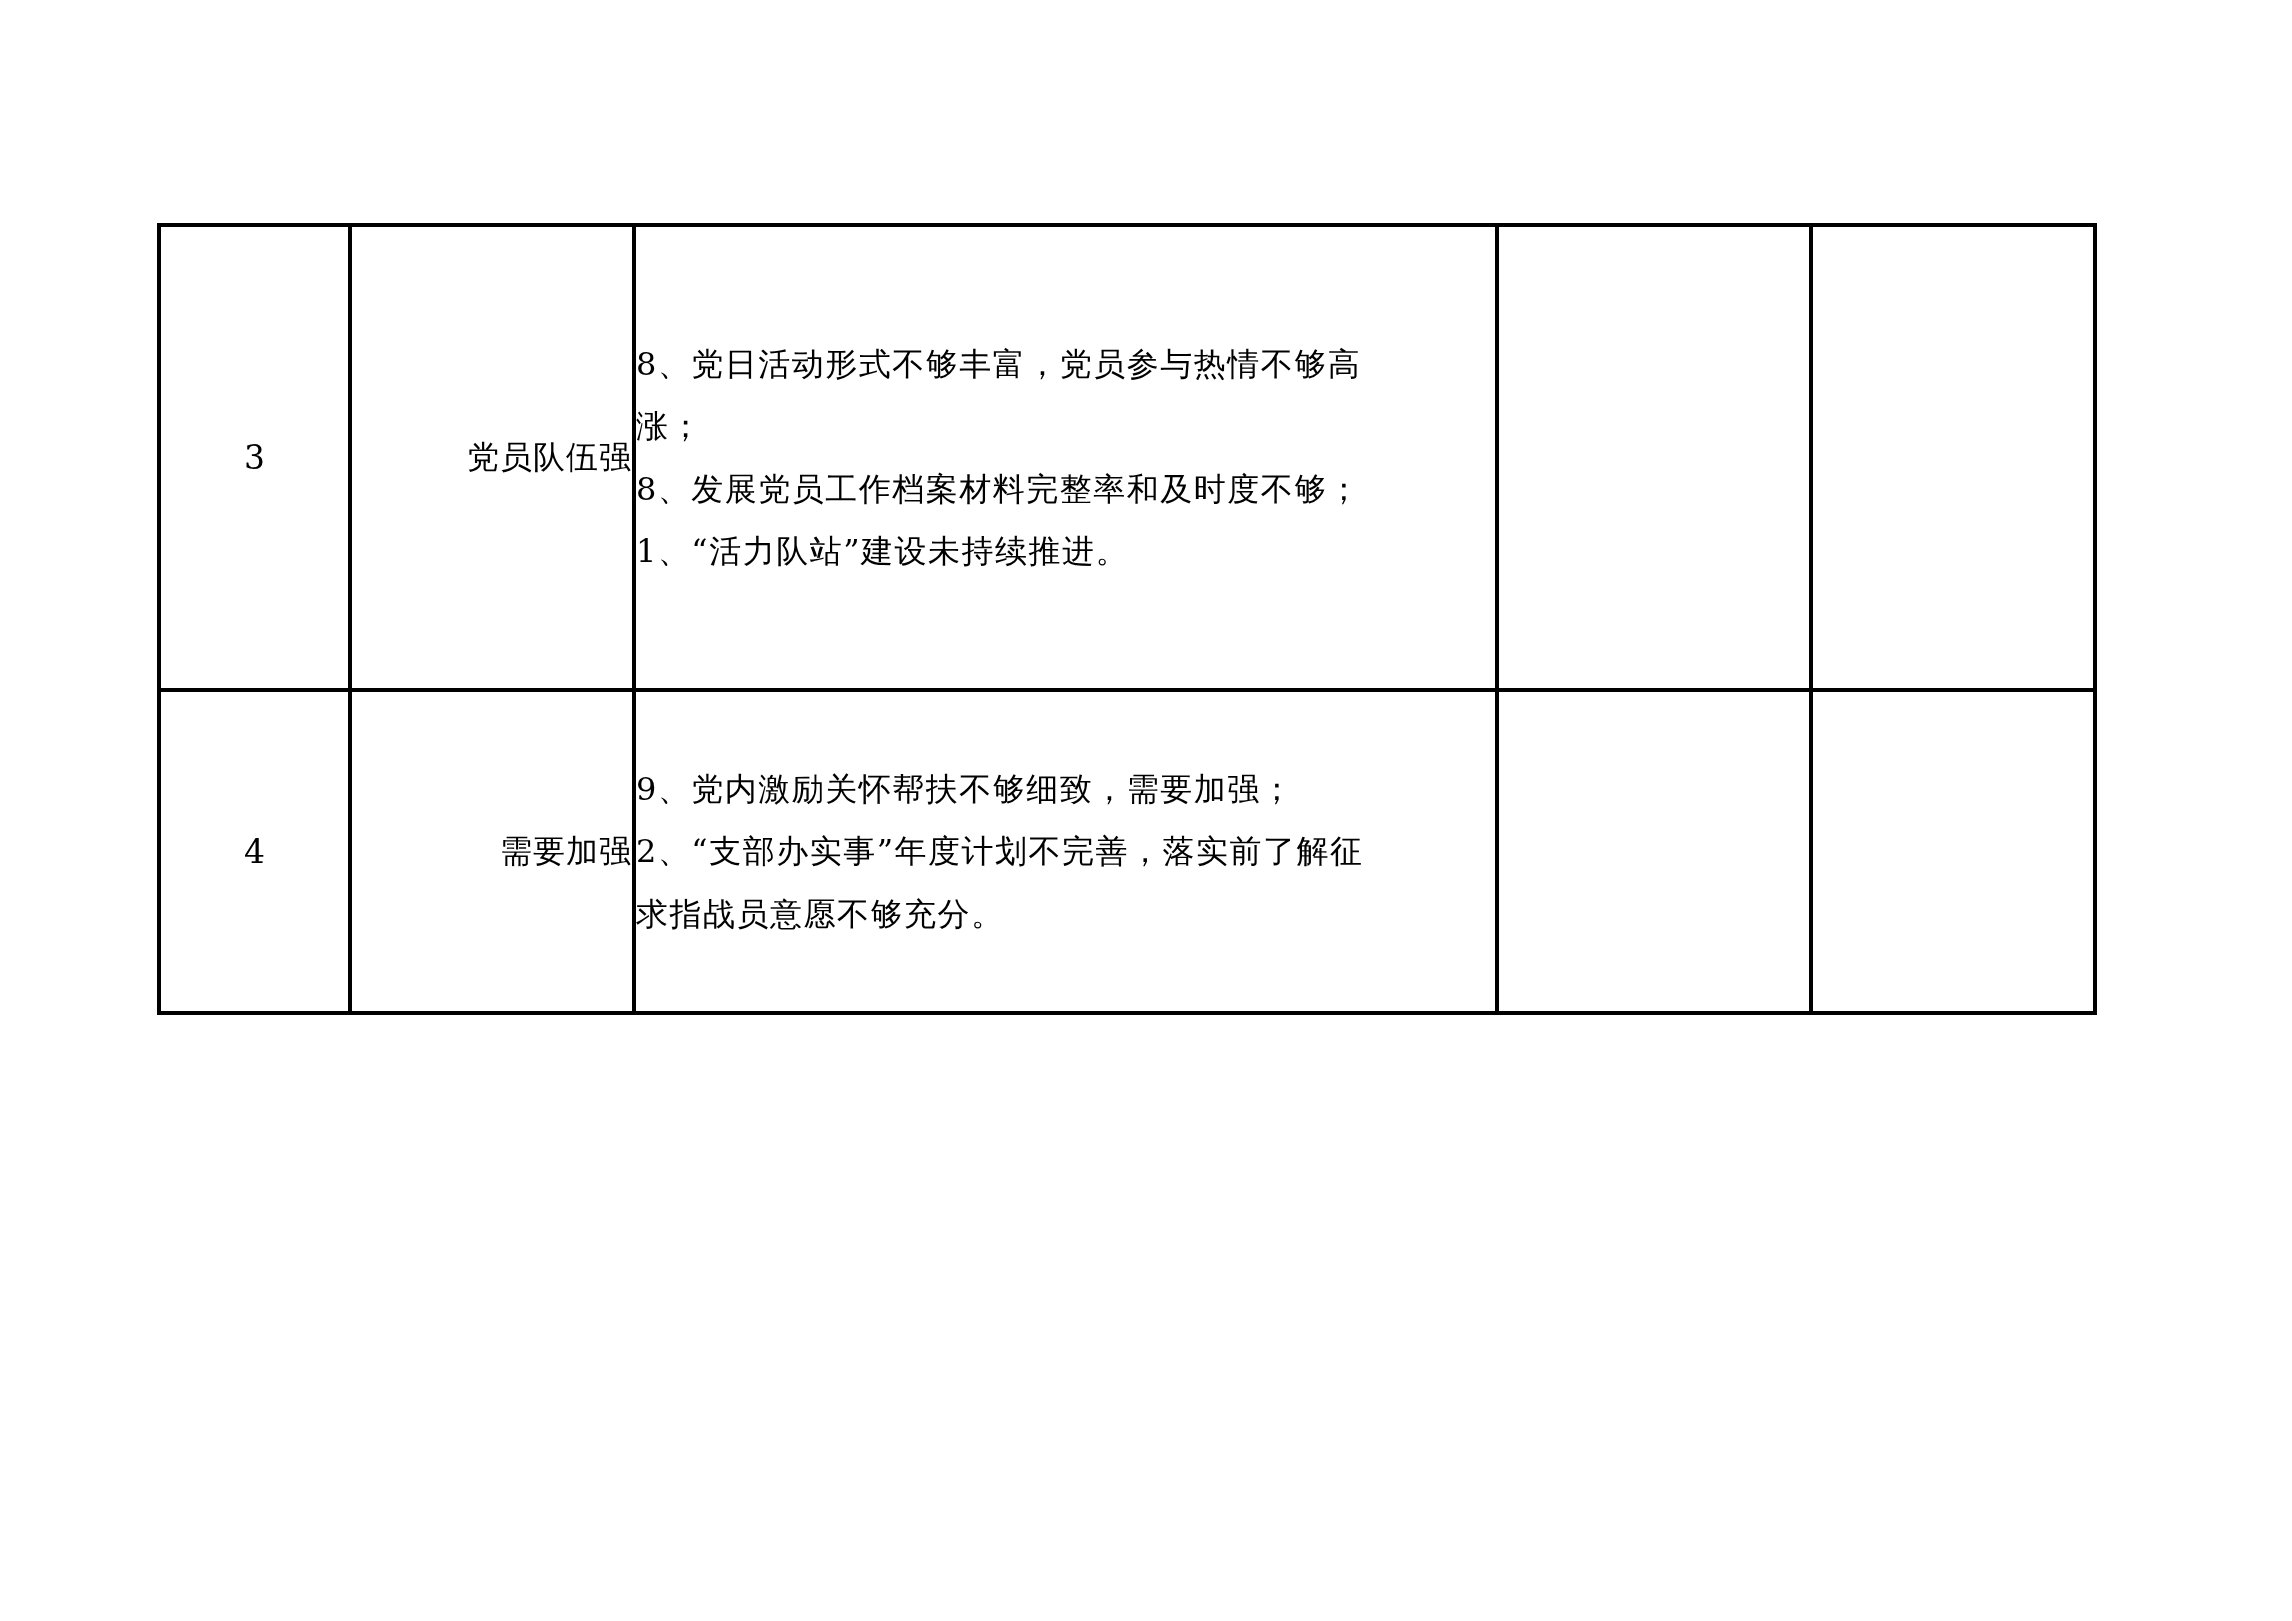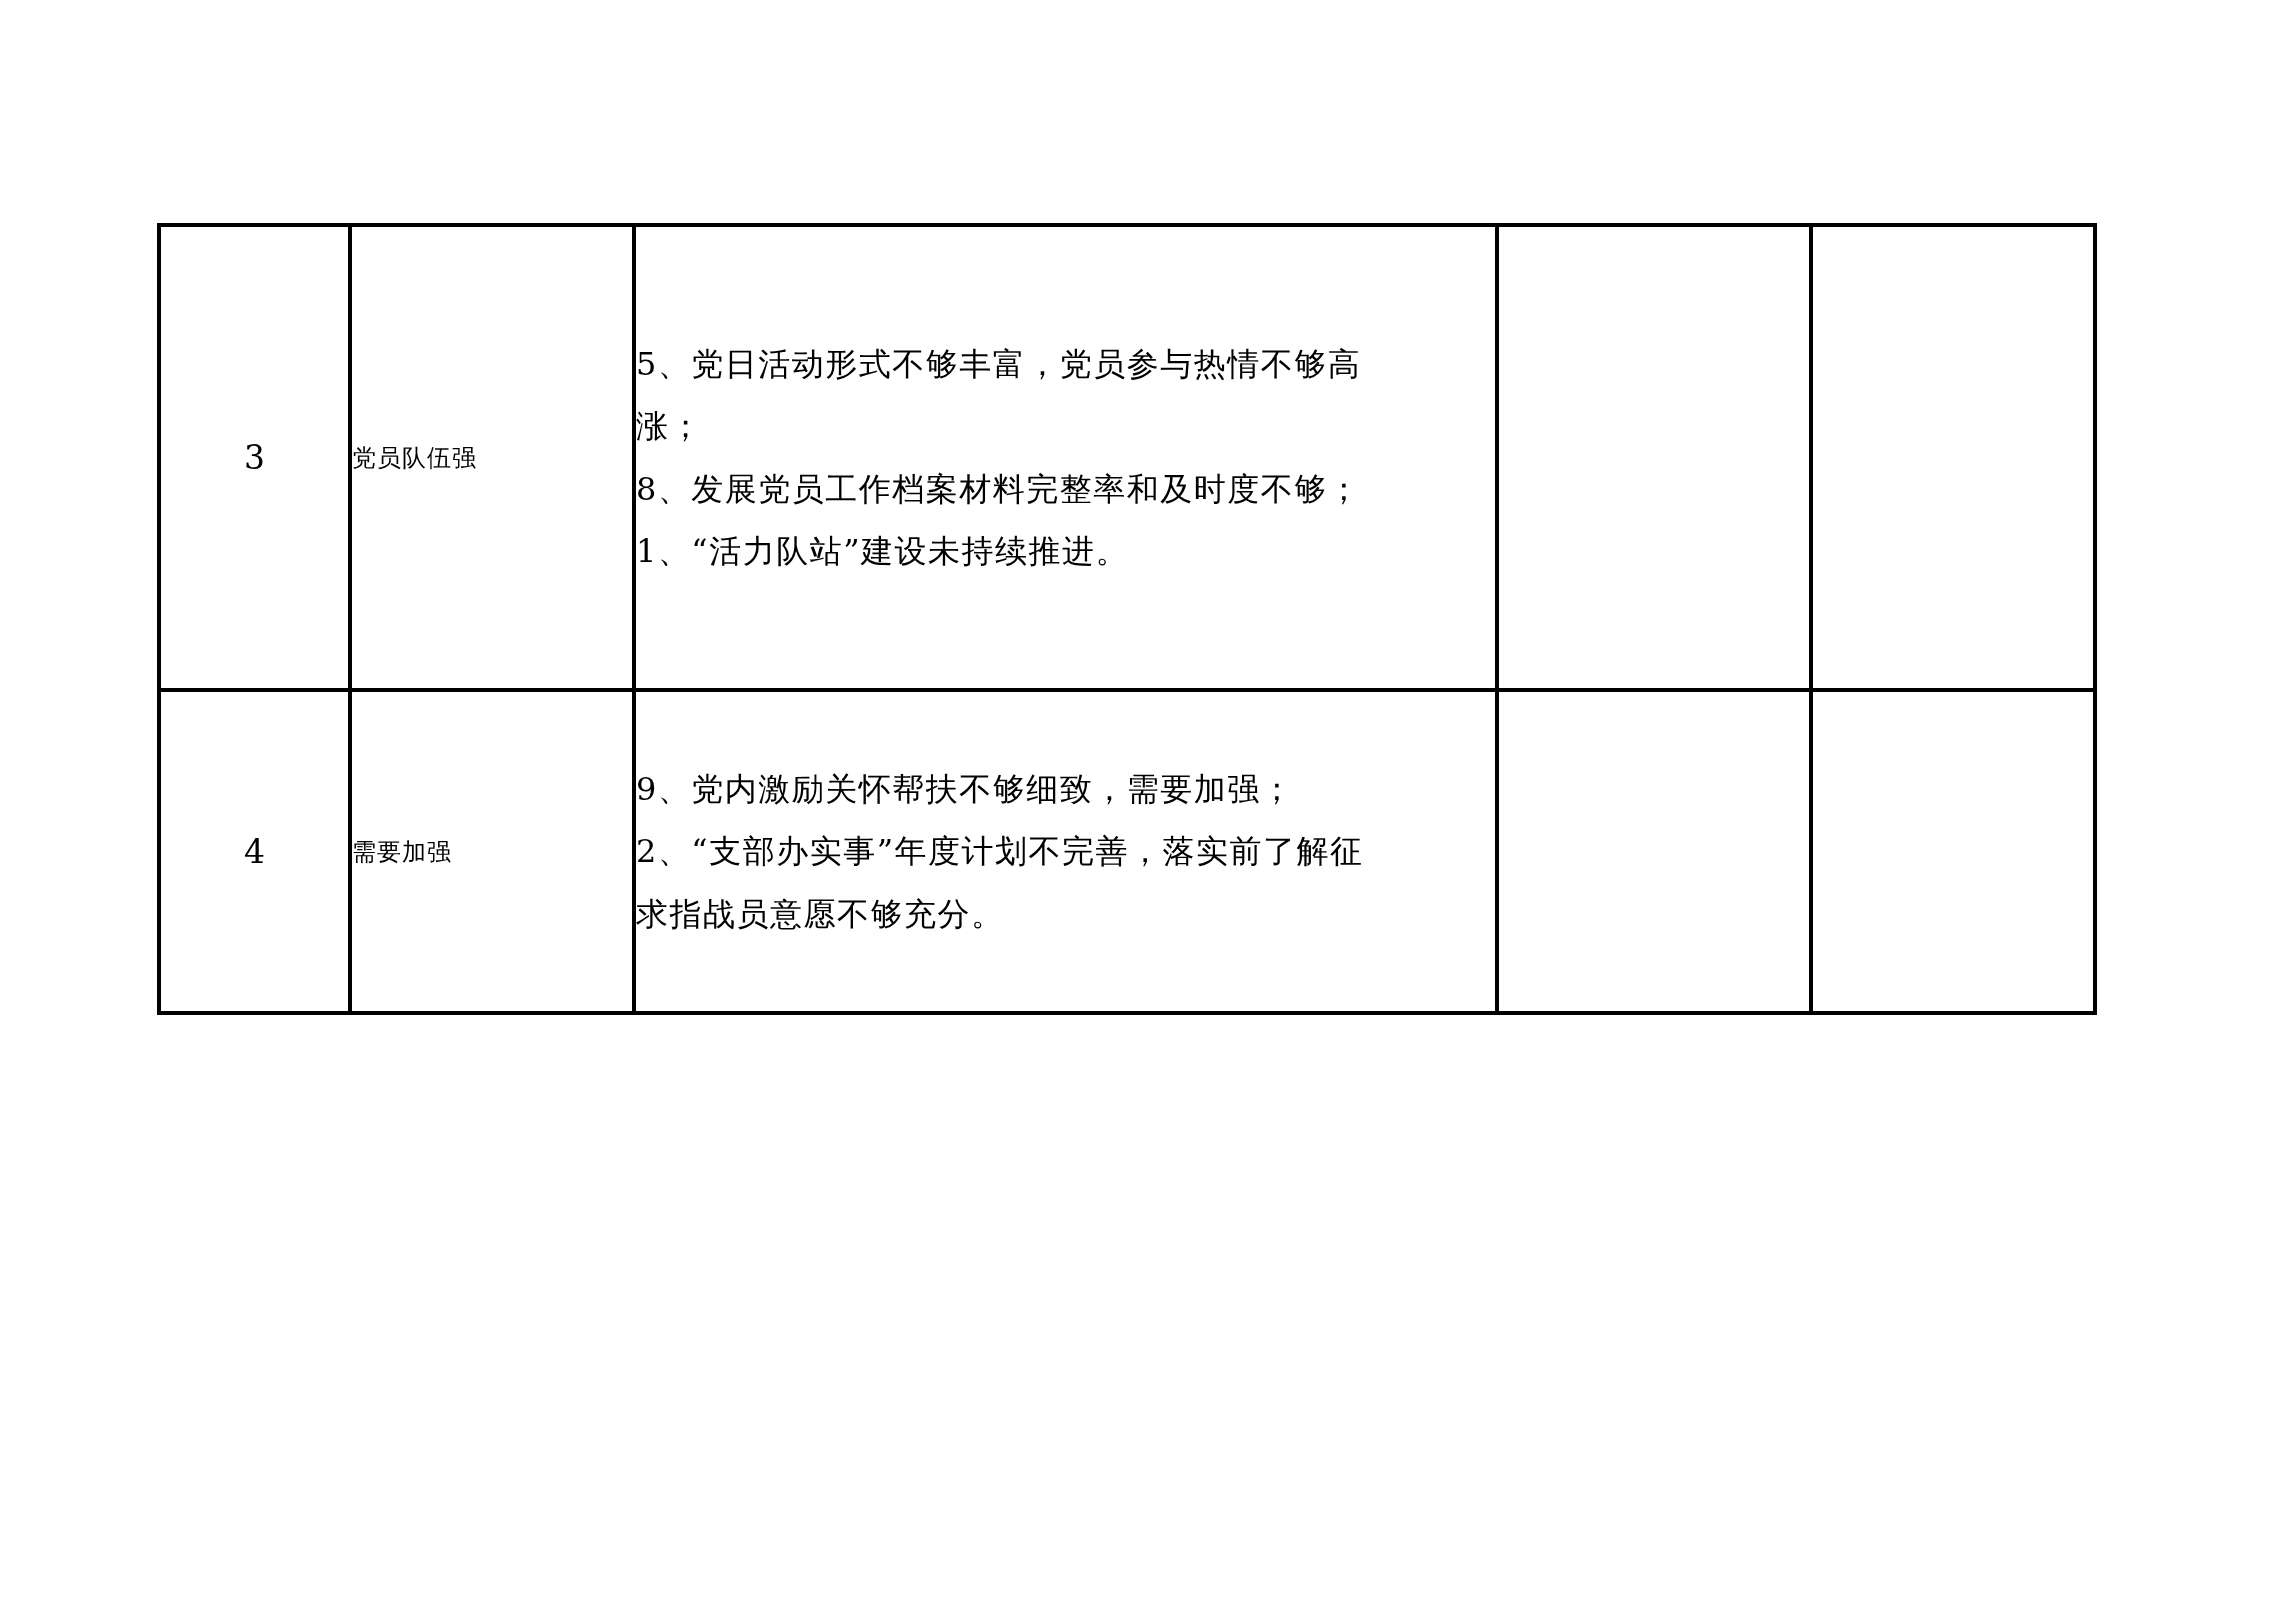--- a/index.html
+++ b/index.html
@@ -46,22 +46,22 @@
   .col-blank1  { width: 314px; }
   .col-blank2  { width: 284px; }
 
   .cell-no {
     text-align: center;
     font-size: 33px;
     font-family: "DejaVu Serif", "Liberation Serif", serif;
   }
 
   .cell-title {
-    text-align: left;
-    font-size: 24px;
+    text-align: right;
+    font-size: 32px;
     letter-spacing: 1px;
     font-family: Liberation Serif, serif;
   }
 
   .cell-content {
     text-align: left;
     font-size: 32px;
     line-height: 1.95;
     padding: 17.6px 21.6px 17.6px 25.5px;
     letter-spacing: 1.5px;
@@ -88,21 +88,21 @@
       <col class="col-title">
       <col class="col-content">
       <col class="col-blank1">
       <col class="col-blank2">
     </colgroup>
     <tbody>
       <tr class="row-1">
         <td class="cell-no">3</td>
         <td class="cell-title">党员队伍强</td>
         <td class="cell-content">
-          <p>5、党日活动形式不够丰富，党员参与热情不够高</p>
+          <p>8、党日活动形式不够丰富，党员参与热情不够高</p>
           <p>涨；</p>
           <p>8、发展党员工作档案材料完整率和及时度不够；</p>
           <p>1、“活力队站”建设未持续推进。</p>
         </td>
         <td class="blank-cell"></td>
         <td class="blank-cell"></td>
       </tr>
       <tr class="row-2">
         <td class="cell-no">4</td>
         <td class="cell-title">需要加强</td>

